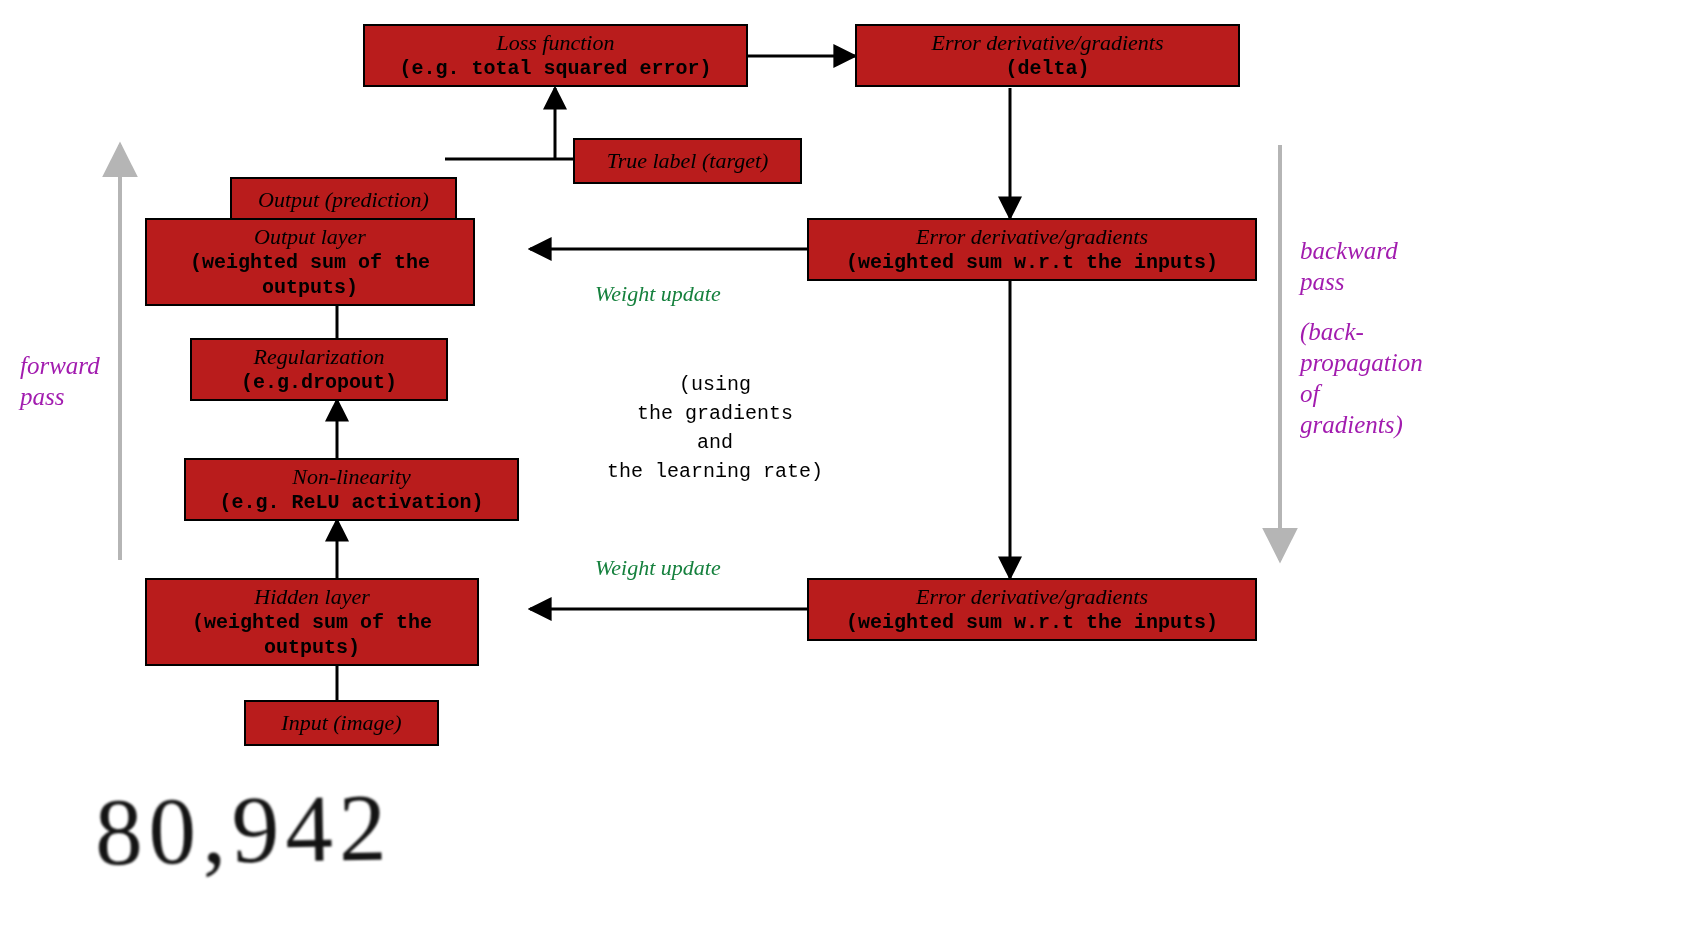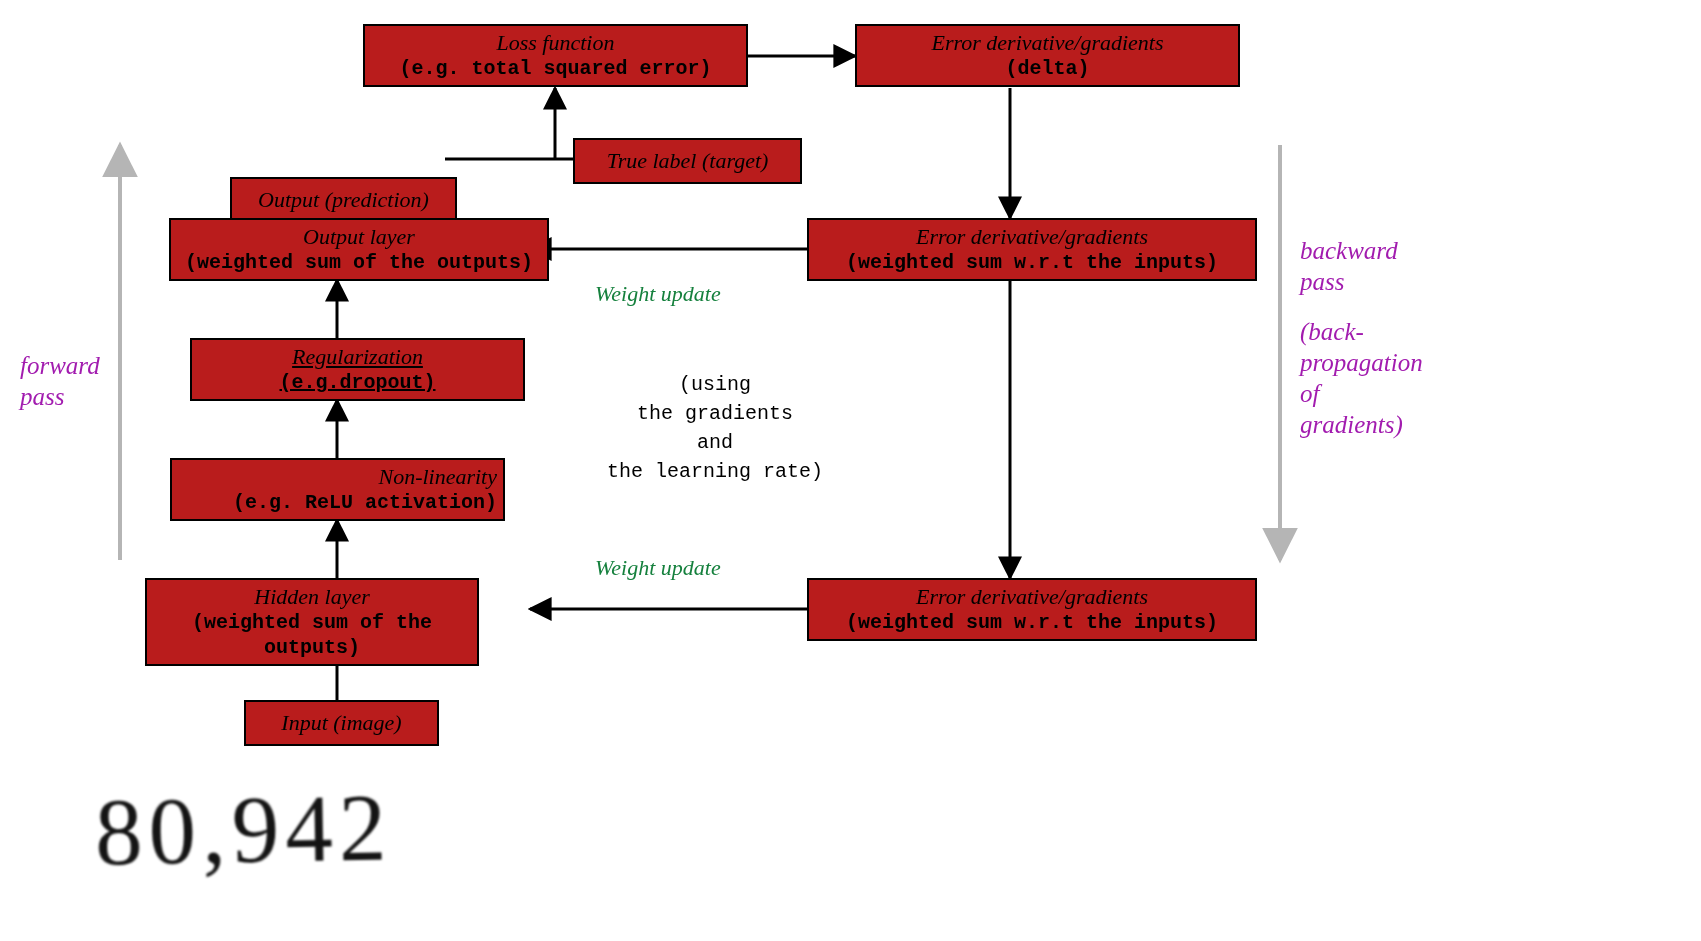--- a/index.html
+++ b/index.html
@@ -140,44 +140,44 @@
     <div class="sub">(delta)</div>
   </div>
 
   <div class="box" style="left:230px; top:138px; width:227px; padding:8px 6px;margin-top:39px;">
     <div class="title">Output (prediction)</div>
   </div>
   <div class="box" style="left:573px; top:138px; width:229px; padding:8px 3px;">
     <div class="title">True label (target)</div>
   </div>
 
-  <div class="box" style="left:145px; top:218px; width:380px;margin-left:24px;">
+  <div class="box" style="left:145px; top:218px; width:330px;">
     <div class="title">Output layer</div>
     <div class="sub">(weighted sum of the outputs)</div>
   </div>
   <div class="box" style="left:807px; top:218px; width:450px;">
     <div class="title">Error derivative/gradients</div>
     <div class="sub">(weighted sum w.r.t the inputs)</div>
   </div>
 
   <div class="label" style="left:595px; top:281px;">Weight update</div>
 
-  <div class="box" style="left:190px; top:338px; width:335px;text-decoration:underline;">
+  <div class="box" style="left:190px; top:338px; width:258px;">
     <div class="title">Regularization</div>
     <div class="sub">(e.g.dropout)</div>
   </div>
 
   <div class="mono-center" style="left:565px; top:370px; width:300px;">
     <div>(using</div>
     <div>the gradients</div>
     <div>and</div>
     <div>the learning rate)</div>
   </div>
 
-  <div class="box" style="left:170px; top:458px; width:335px;text-align:right;">
+  <div class="box" style="left:184px; top:458px; width:335px;">
     <div class="title">Non-linearity</div>
     <div class="sub">(e.g. ReLU activation)</div>
   </div>
 
   <div class="label" style="left:595px; top:555px;">Weight update</div>
 
   <div class="box" style="left:145px; top:578px; width:334px;">
     <div class="title">Hidden layer</div>
     <div class="sub">(weighted sum of the outputs)</div>
   </div>

